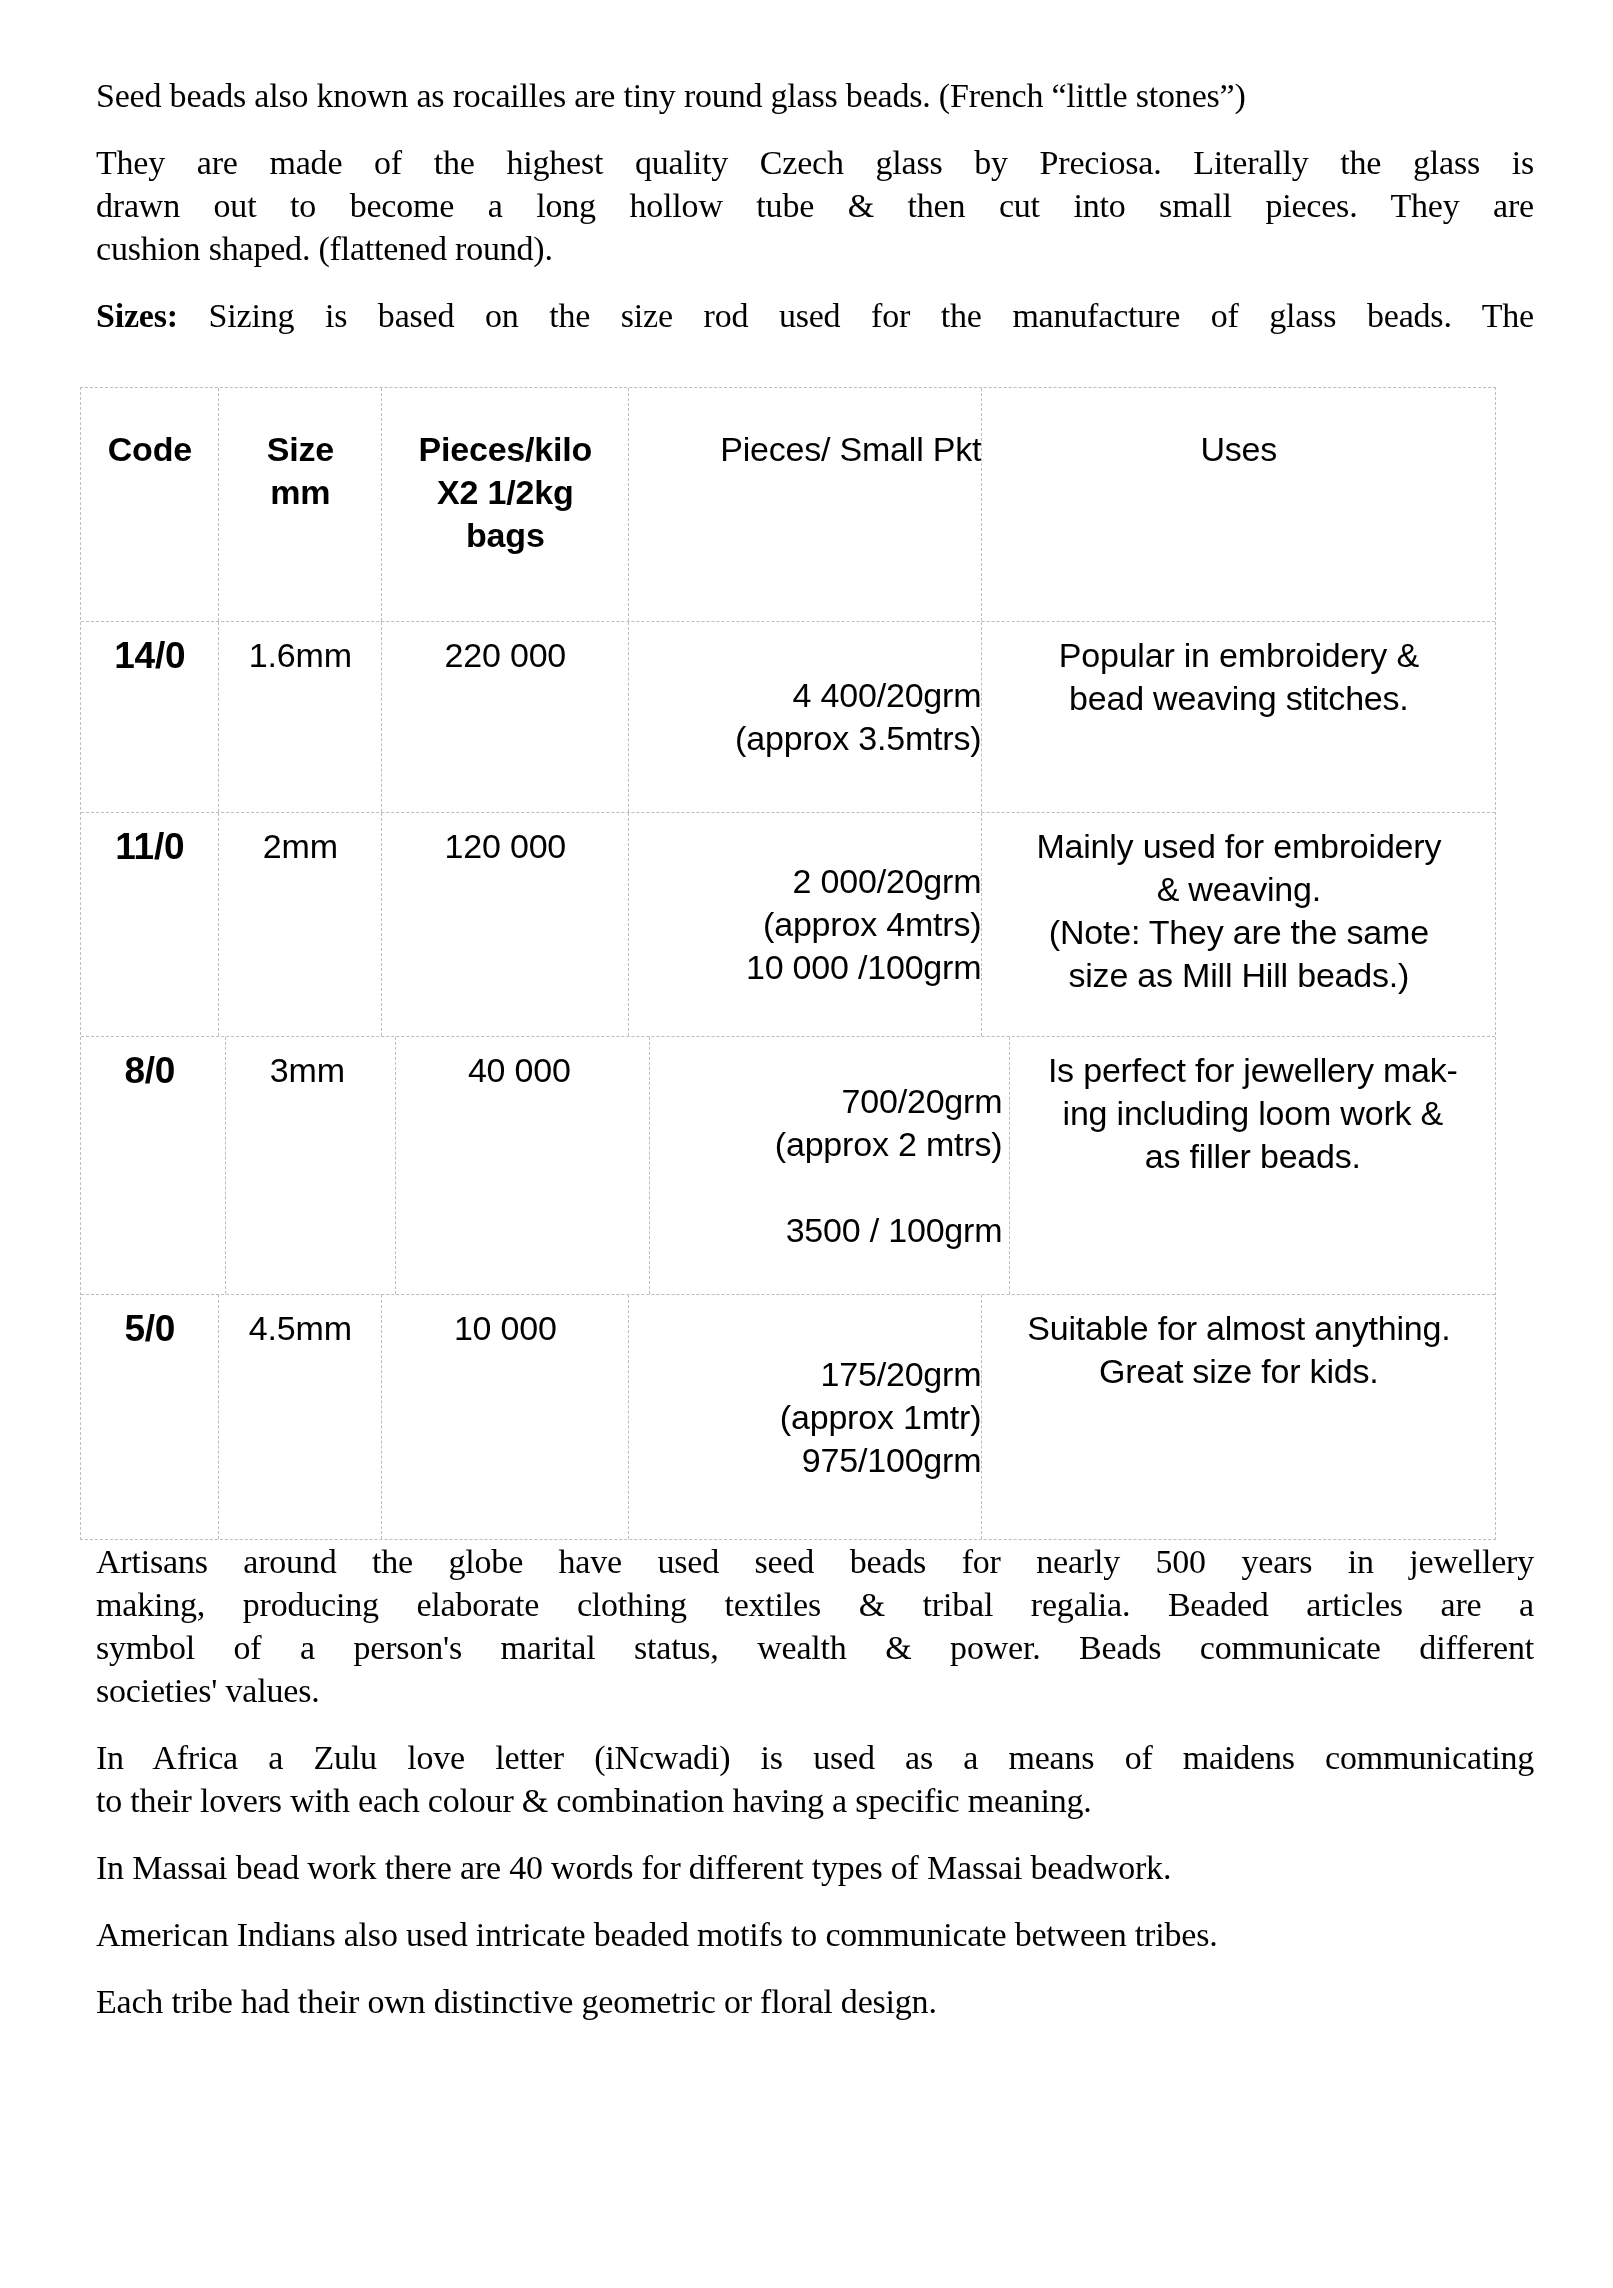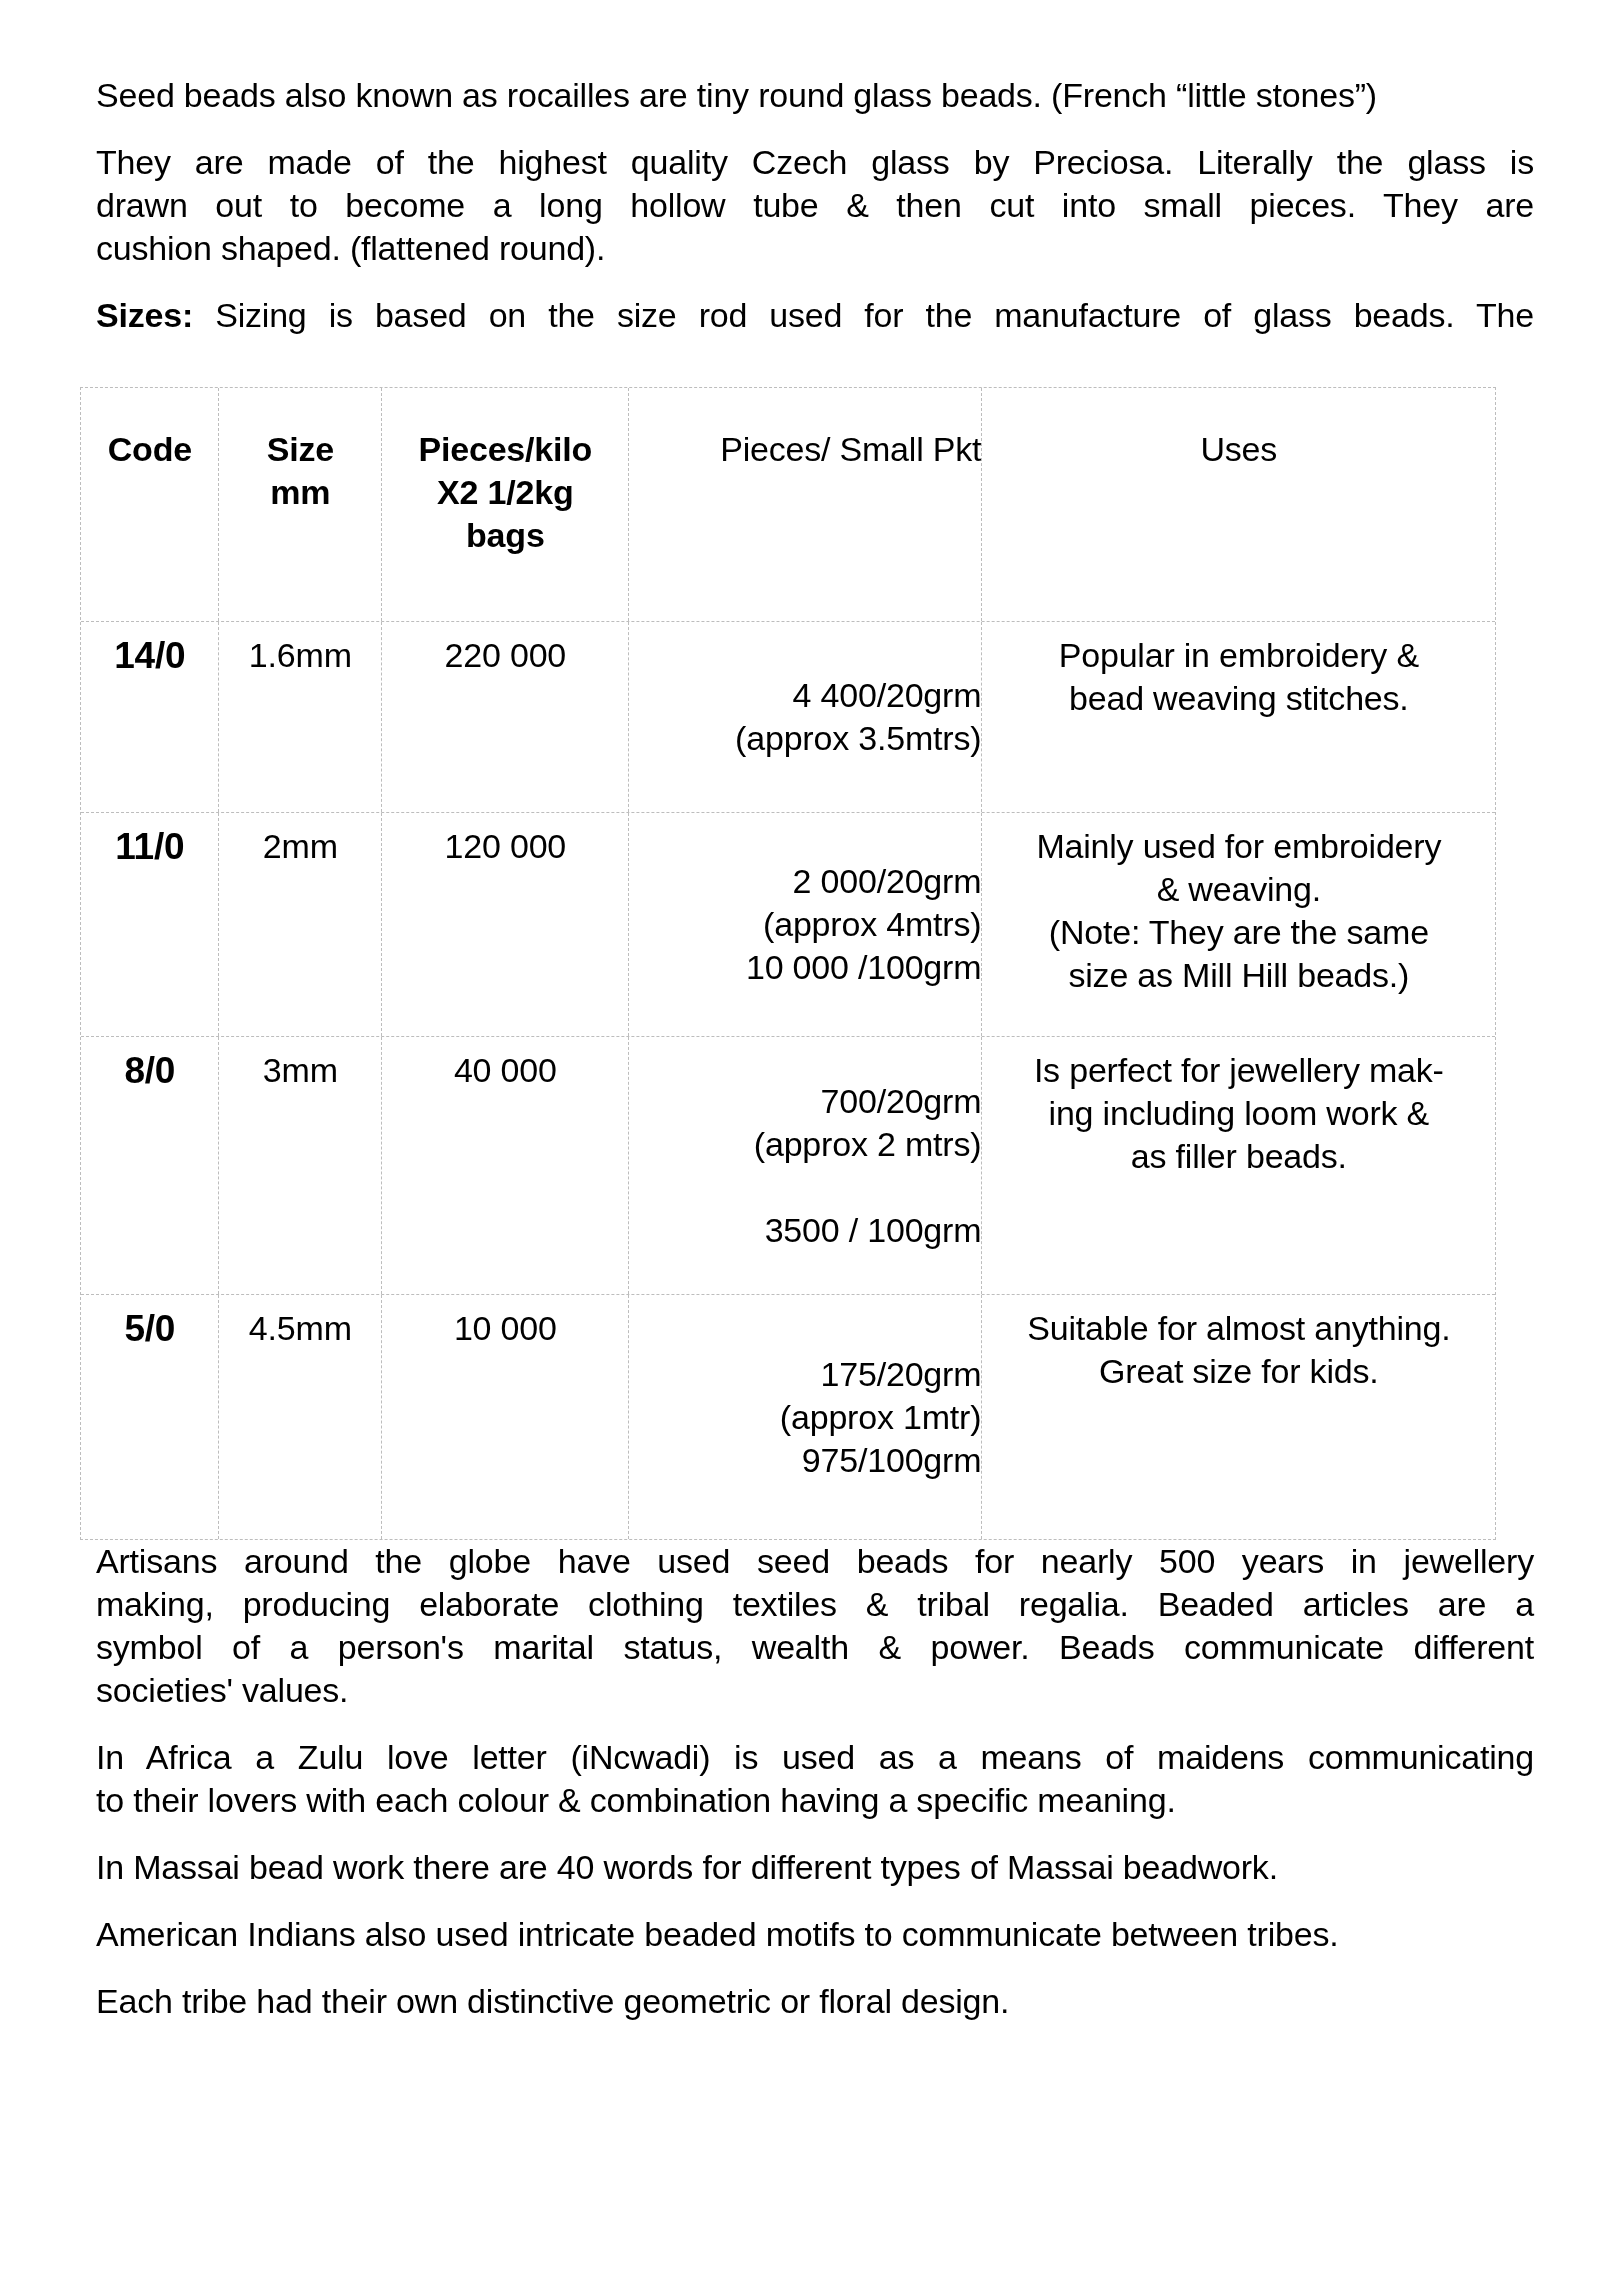--- a/index.html
+++ b/index.html
@@ -12,21 +12,21 @@
     color: #000000;
     font-family: "Liberation Sans", sans-serif;
     font-size: 34px;
     line-height: 43px;
     letter-spacing: -0.2px;
     overflow: hidden;
   }
   .content {
     padding: 74px 79px 0 96px;
   }
-  .para { margin-bottom: 24px; }
+  .para { margin-bottom: 24px; font-family: Liberation Serif, serif; }
   .jline {
     display: block;
     text-align: justify;
     text-align-last: justify;
   }
   .jline.last { text-align-last: left; }
 
   
   .beads-table {
     width: 1416px;
@@ -44,21 +44,21 @@
   .tcell + .tcell { border-left: 0.9px dashed #bdbdbd; }
   .c1 { width: 137px; }
   .c2 { width: 163px; }
   .c3 { width: 247px; }
   .c4 { width: 353px; text-align: right; }
   .c5 { flex: 1 1 auto; }
   .hrow { height: 233px; }
   .hrow .tcell { padding-top: 40px; }
   .r1 { height: 191px; }
   .r2 { height: 224px; }
-  .r3 { height: 258px; }
+  .r3 { height: 258px; gap: 7px; }
   .r4 { height: 245px; }
   .bold { font-weight: bold; }
   .code-cell { font-weight: bold; font-size: 37px; }
   .pkt-cell {
     display: flex;
     flex-direction: column;
     justify-content: center;
     padding-top: 0;
   }
   .outro { }

